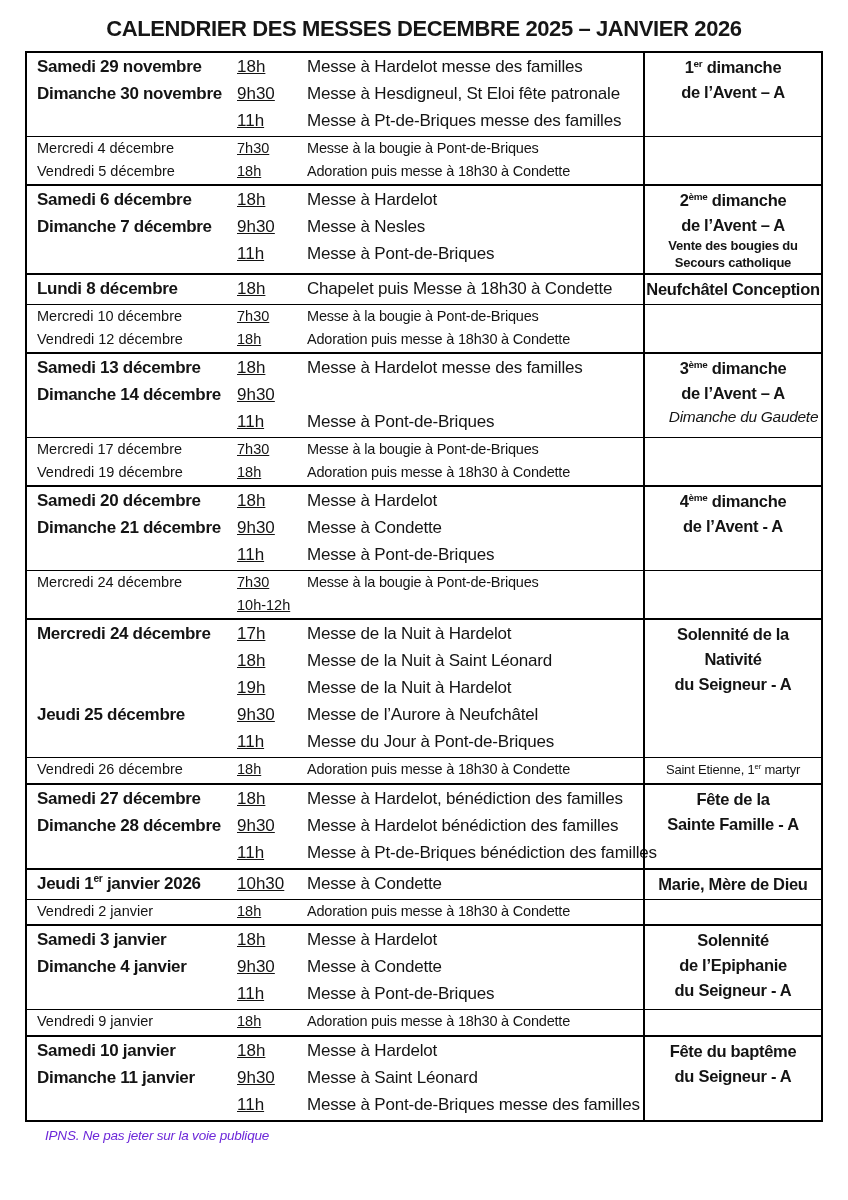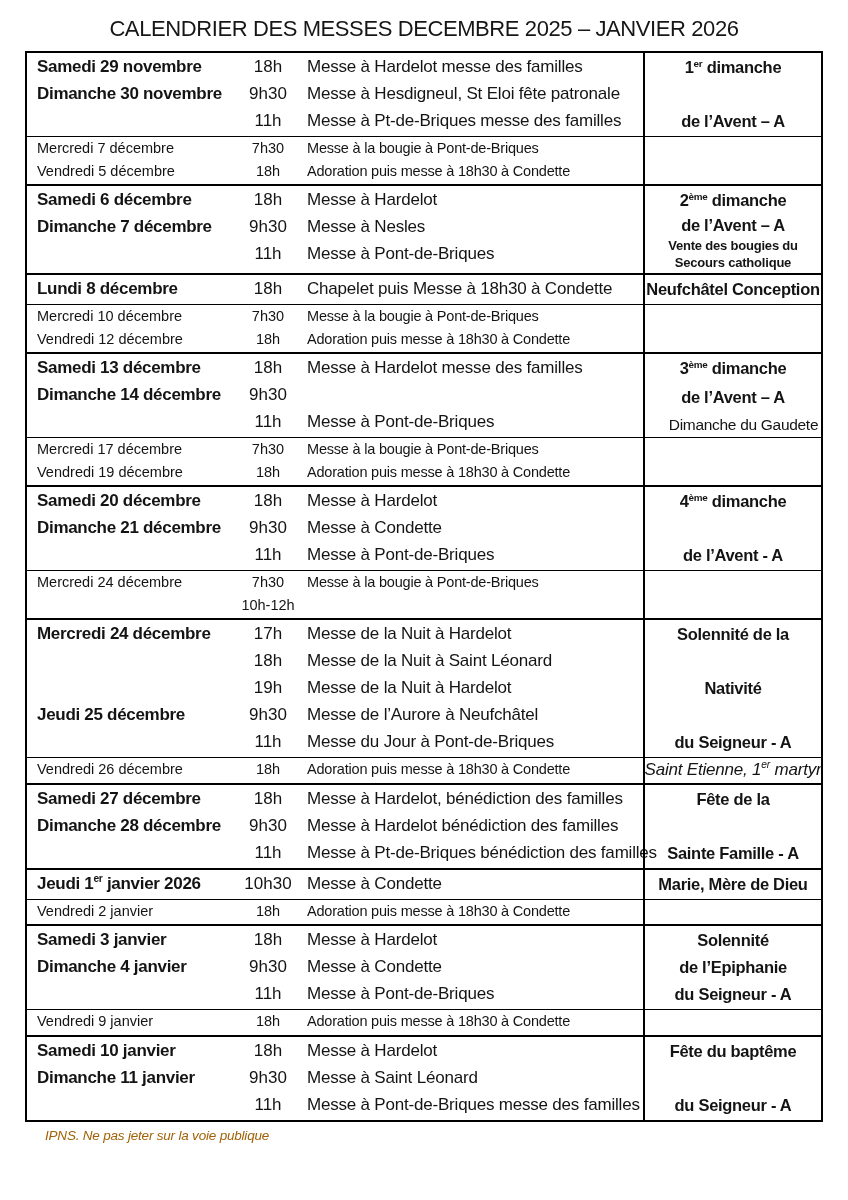--- a/index.html
+++ b/index.html
@@ -12,21 +12,21 @@
   .page {
     width: 848px;
     height: 1200px;
     box-sizing: border-box;
     padding: 16px 25px 0 25px;
     background: #fff;
   }
   .title {
     text-align: center;
     font-size: 22px;
-    font-weight: 400;
+    font-weight: 700;
     letter-spacing: -0.4px;
     margin: 0 0 9px 0;
     color: #161616;
   }
   .cal-table {
     border: 2px solid #000;
   }
   .group {
     display: flex;
     align-items: stretch;
@@ -43,21 +43,21 @@
     padding: 0 0 2px 0;
     min-width: 0;
   }
   .g-right {
     flex: 0 0 178px;
     width: 178px;
     box-sizing: border-box;
     border-left: 2px solid #000;
     display: flex;
     flex-direction: column;
-    justify-content: space-between;
+    justify-content: flex-start;
     align-items: center;
     text-align: center;
     padding: 2px 4px;
   }
   .line {
     display: grid;
     grid-template-columns: 210px 62px 1fr;
     align-items: baseline;
   }
   .weekend .line {
@@ -65,58 +65,58 @@
     line-height: 27px;
     min-height: 27px;
   }
   .weekday .line {
     font-size: 14.5px;
     line-height: 22.5px;
     min-height: 22.5px;
   }
   .c-date { padding-left: 10px; white-space: nowrap; }
   .weekend .c-date { font-weight: 700; letter-spacing: -0.3px; }
-  .c-time { text-align: center; white-space: nowrap; }
+  .c-time { text-align: left; white-space: nowrap; text-decoration: underline; }
   .c-desc { padding-left: 8px; white-space: nowrap; letter-spacing: -0.2px; }
   .it { }
   sup { font-size: 60%; line-height: 0; }
   .lbl {
     font-weight: 700;
     font-size: 16.5px;
     line-height: 25px;
     letter-spacing: -0.3px;
     white-space: nowrap;
   }
   .lbl-note-bi {
     font-weight: 700;
     font-size: 13px;
     line-height: 16.5px;
     letter-spacing: -0.2px;
     white-space: nowrap;
   }
   .lbl-note-i {
     font-weight: 400;
+    font-style: italic;
     font-size: 15.5px;
     line-height: 21px;
     letter-spacing: -0.3px;
     white-space: nowrap;
     margin-left: 21px;
   }
   .lbl-italic {
     font-weight: 400;
-    font-style: italic;
-    font-size: 17px;
+    font-size: 13px;
     line-height: 20px;
     letter-spacing: -0.2px;
     white-space: nowrap;
   }
   .footer {
     font-style: italic;
     font-size: 13.5px;
-    color: #a16207;
+    color: #6d28d9;
     margin: 6px 0 0 20px;
     letter-spacing: -0.2px;
   }
 </style>
 </head>
 <body>
 
 <div class="page">
   <h1 class="title">CALENDRIER DES MESSES DECEMBRE 2025 – JANVIER 2026</h1>
   <div class="cal-table" id="cal-table">
@@ -139,21 +139,21 @@
           </div>
         </div>
         <div class="g-right">
           <div class="lbl"><span>1</span><sup>er</sup><span> dimanche</span></div>
           <div class="lbl"><span>de l’Avent – A</span></div>
         </div>
       </div>
       <div class="group weekday">
         <div class="g-left">
           <div class="line">
-            <span class="c-date"><span>Mercredi 7 décembre</span></span>
+            <span class="c-date"><span>Mercredi 4 décembre</span></span>
             <span class="c-time">7h30</span>
             <span class="c-desc"><span>Messe à la bougie à Pont-de-Briques</span></span>
           </div>
           <div class="line">
             <span class="c-date"><span>Vendredi 5 décembre</span></span>
             <span class="c-time">18h</span>
             <span class="c-desc"><span>Adoration puis messe à 18h30 à Condette</span></span>
           </div>
         </div>
         <div class="g-right"></div>

